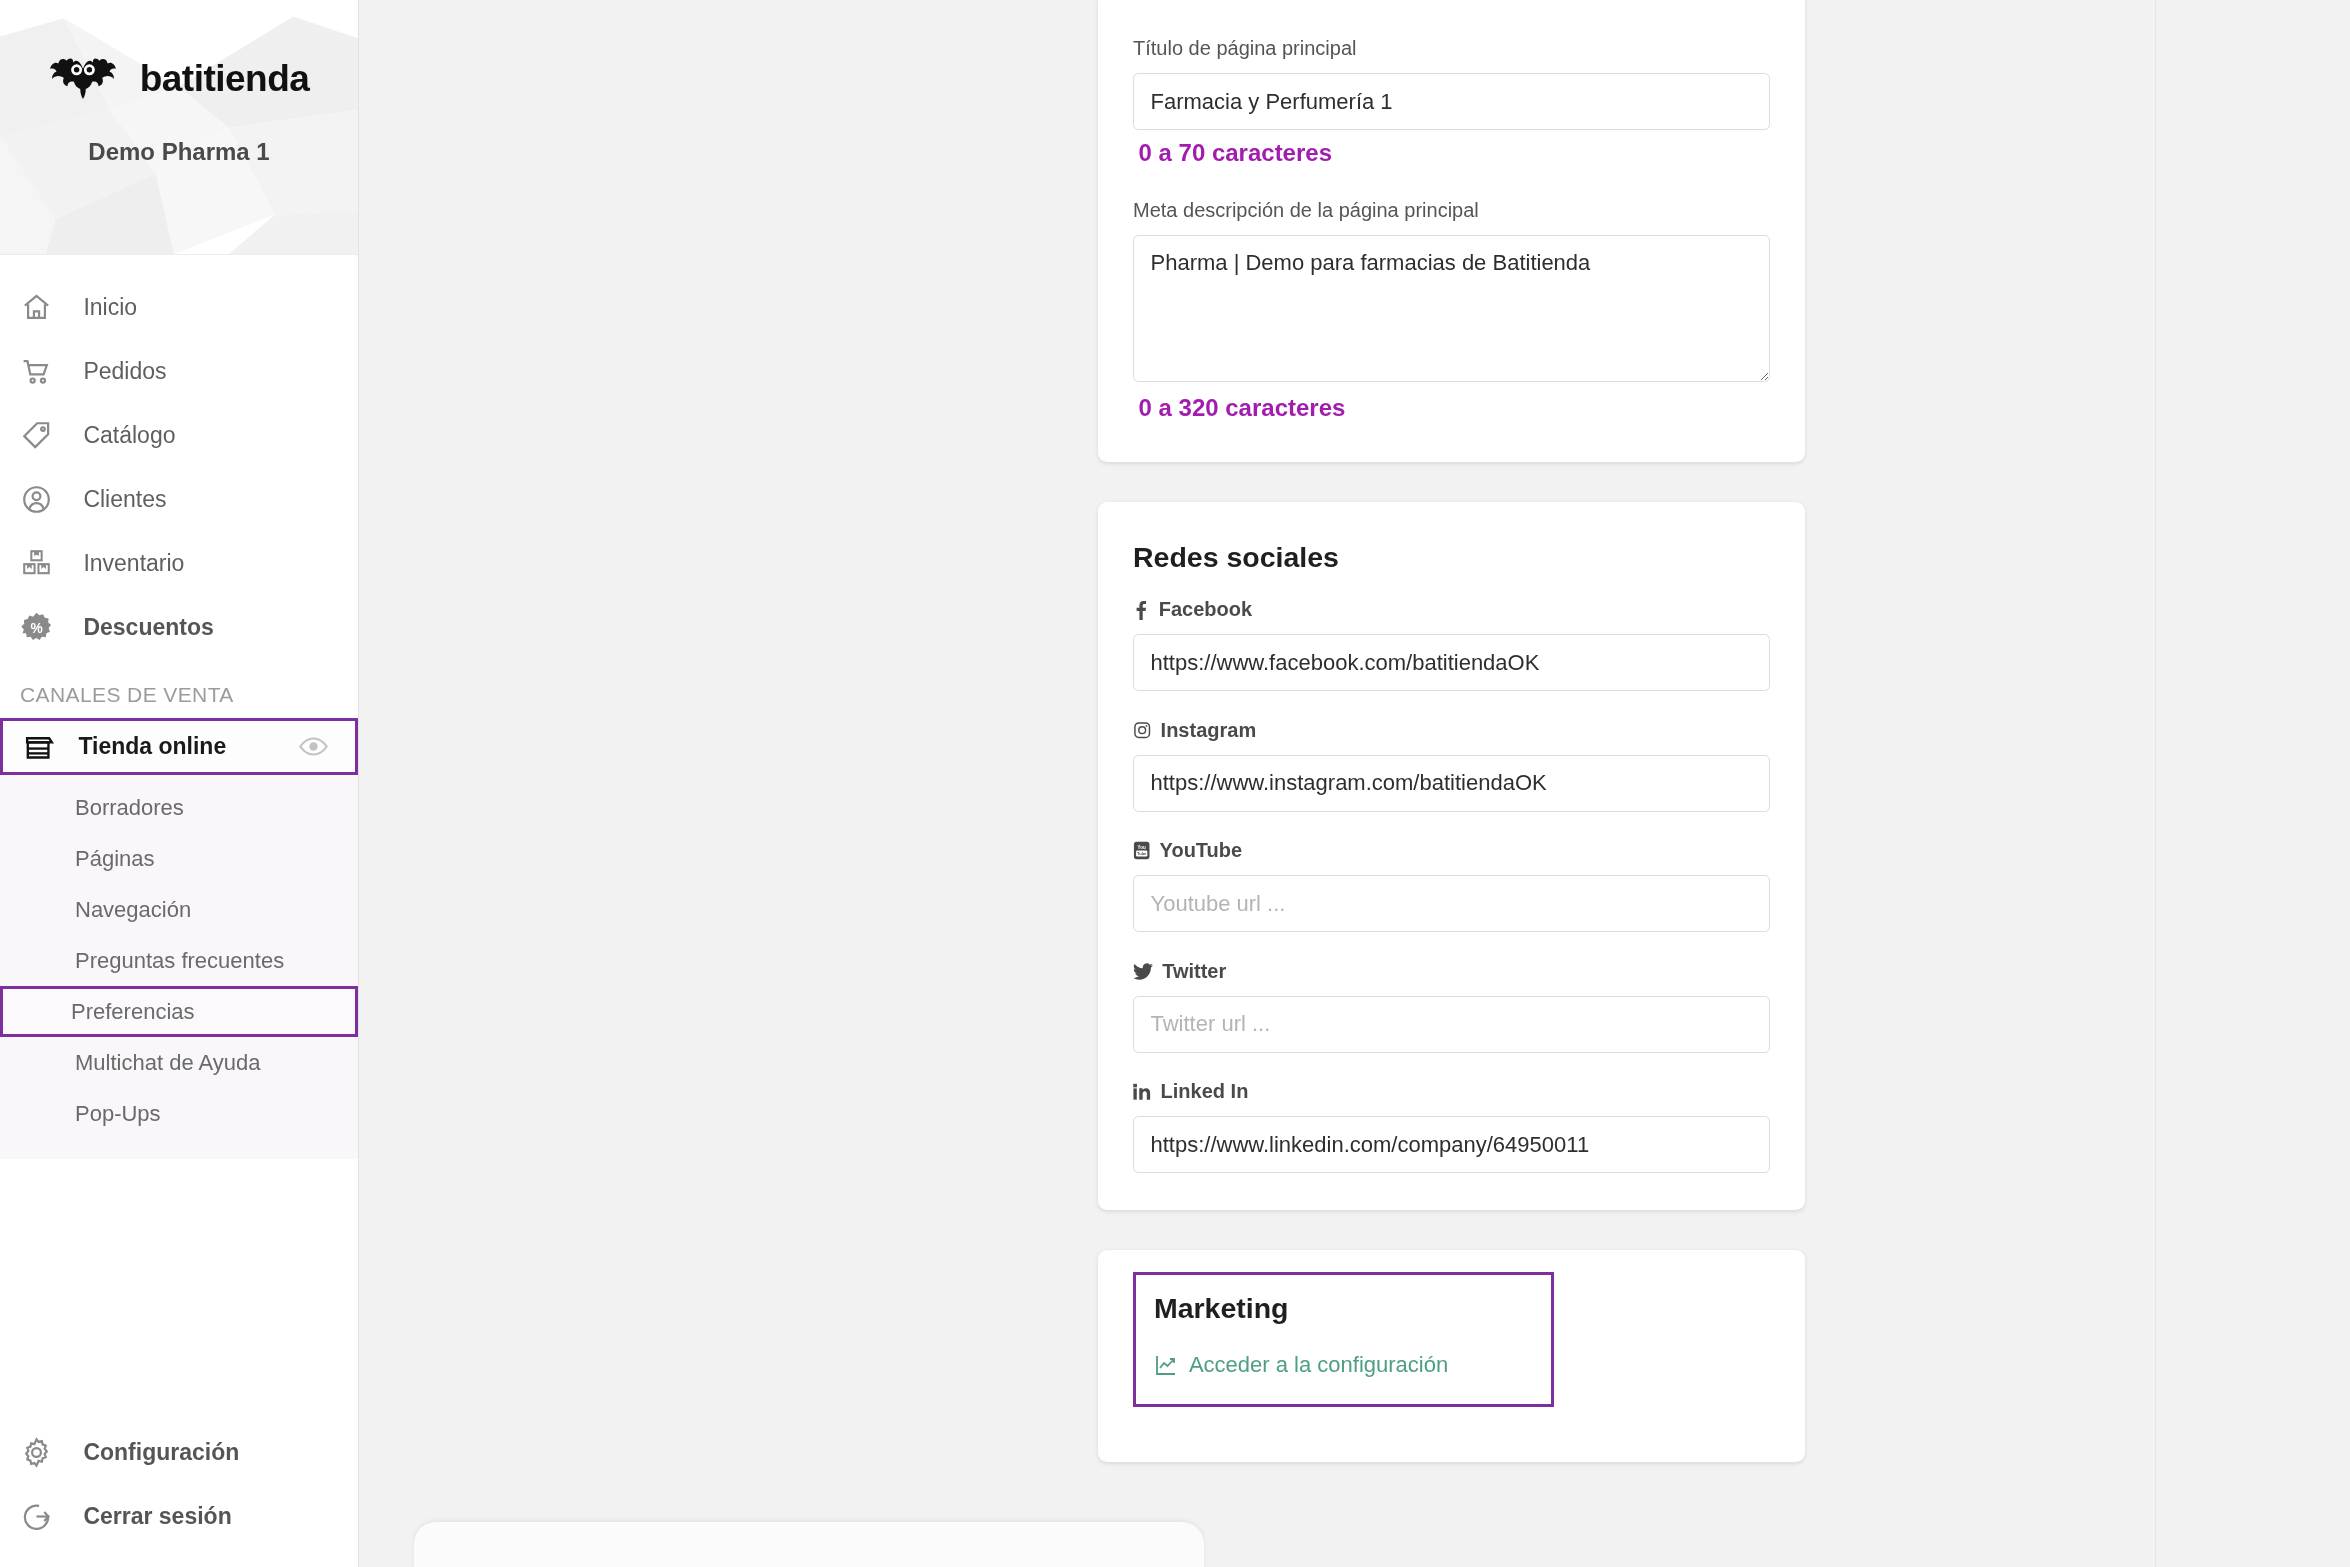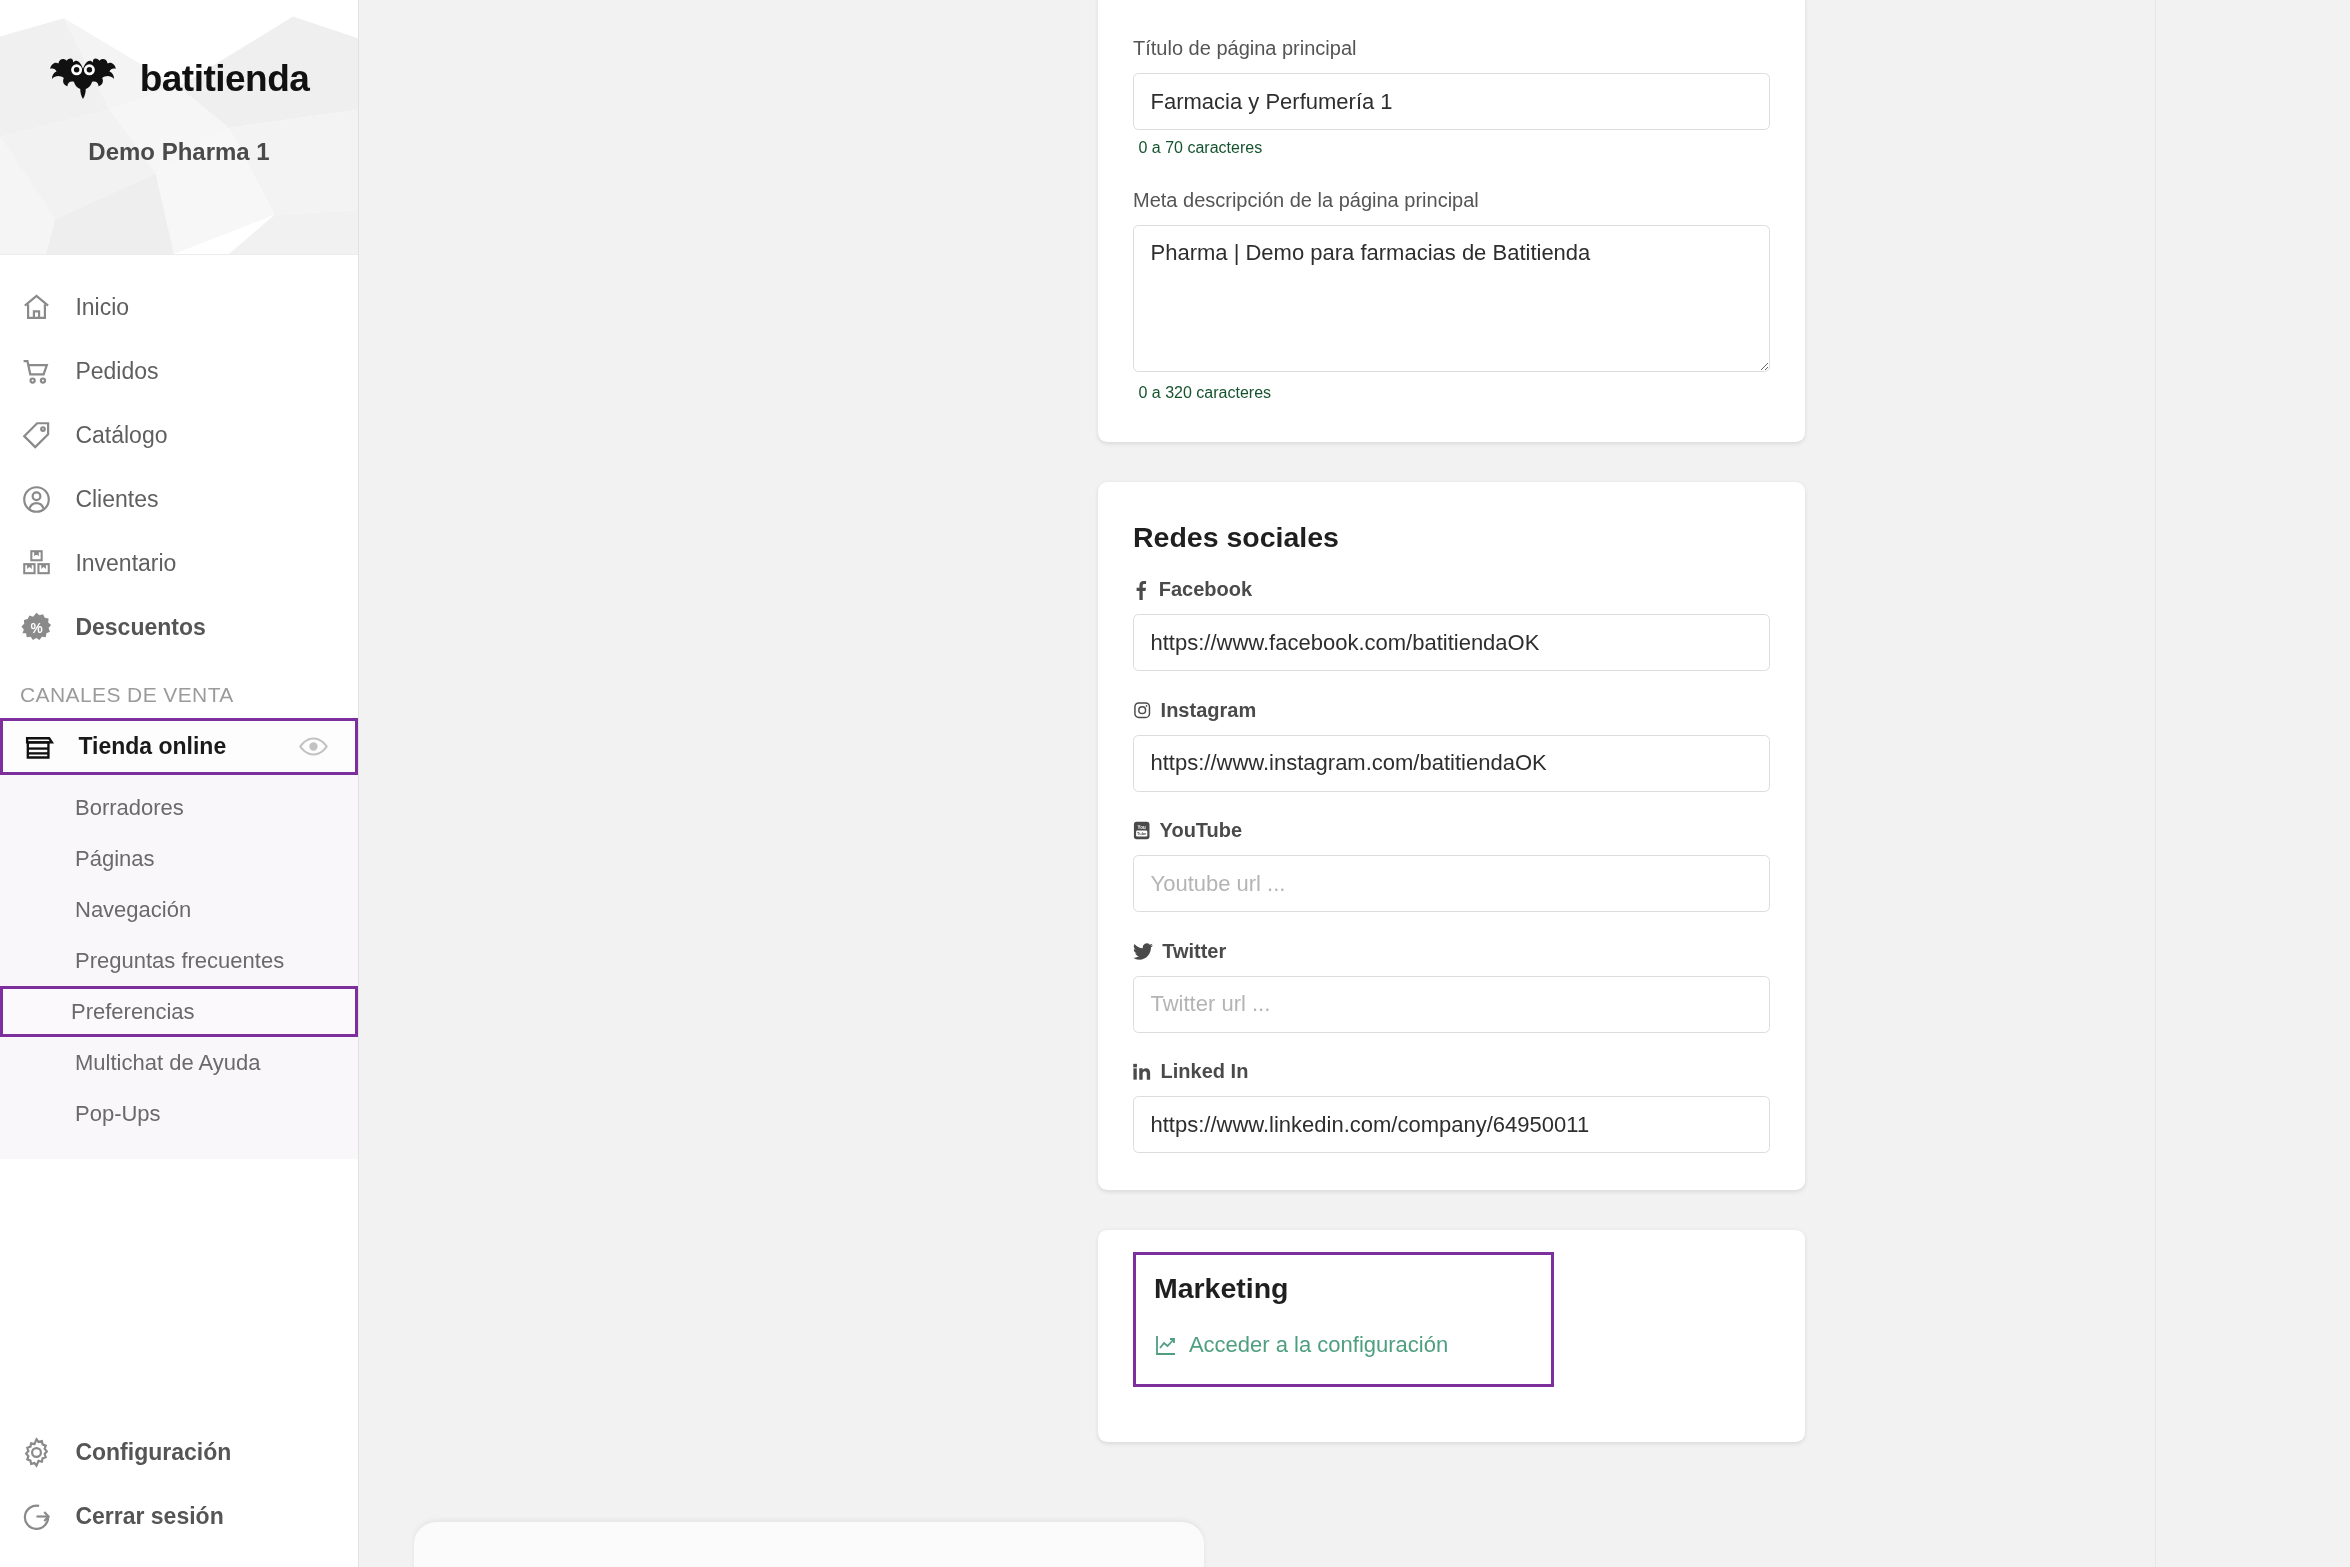--- a/index.html
+++ b/index.html
@@ -41,21 +41,21 @@
   .store-name {
     position: relative; z-index: 2;
     margin-top: 39px;
     font-size: 24px; font-weight: 700; color: #4a4a4a;
   }
 
   .nav-main { padding: 20px 0 3.7px 0; }
   .nav-item {
     display: flex; align-items: center;
     height: 64px; padding: 0 0 0 18.4px;
-    gap: 20px; cursor: pointer;
+    gap: 28px; cursor: pointer;
     position: relative;
   }
   .nav-item .ico {
     width: 37px; height: 37px;
     display: flex; align-items: center; justify-content: center;
     flex: 0 0 37px; color: #8a8a8a;
   }
   .nav-item .lbl { font-size: 23px; color: #5f5f5f; }
   .nav-item.bold .lbl { font-weight: 700; color: #555; }
 
@@ -133,21 +133,21 @@
   }
   .text-input::placeholder { color: #b4b4b4; }
   .text-area {
     width: 100%; height: 147px;
     border: 0.9px solid #dcdcdc; border-radius: 5.5px;
     background: #fff; padding: 14.7px 16.5px;
     font-family: "Liberation Sans", sans-serif;
     font-size: 22px; color: #2e2e2e; outline: none;
     resize: vertical;
   }
-  .hint { font-size: 16px; color: #14532d; padding: 9.2px 0 0 5.5px; }
+  .hint { font-size: 24px; color: #a21caf; padding: 9.2px 0 0 5.5px; font-weight: bold; }
   .gap-lg { height: 27.5px; }
   .social-field { margin-bottom: 27.5px; }
   .social-field:last-child { margin-bottom: 0; }
 
   .mk-box {
     border: 3.7px solid #7d2f9e;
     padding: 16.5px 18.4px 24px 18.4px;
     width: 421px;
     margin-left: -5.5px;
   }

